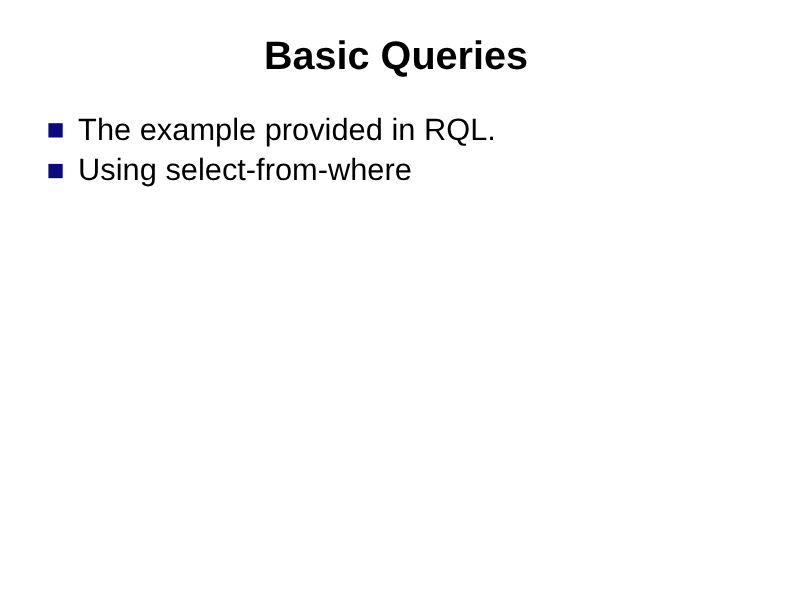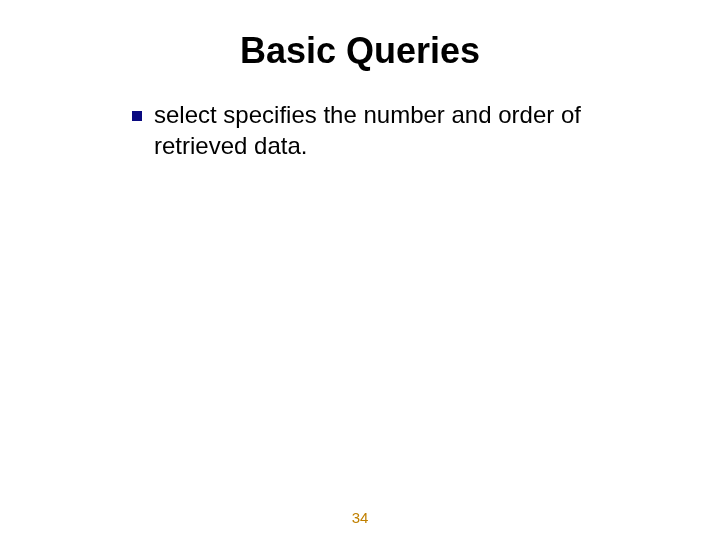--- a/index.html
+++ b/index.html
@@ -77,24 +77,27 @@
     color: #c08000;
   }
 </style>
 </head>
 <body>
 
 <div class="slide">
 
   <div class="title">Basic Queries</div>
 
-
-  <ul class="inner-list">
-    <li class="inner-item">
-      <span class="bullet-sm"></span>
-      <span>
-        <span class="kw">select</span><span> specifies the number and order of retrieved data.</span>
-      </span>
+  <ul class="outer-list">
+    <li class="outer-item">
+      <span class="bullet"></span>
+      <span>The example provided in RQL.</span>
+    </li>
+    <li class="outer-item">
+      <span class="bullet"></span>
+      <span>Using select-from-where</span>
     </li>
   </ul>
 
-  <div class="page-num">34</div>
+  <ul class="inner-list">
+  </ul>
+
 </div>
 
 </body></html>

